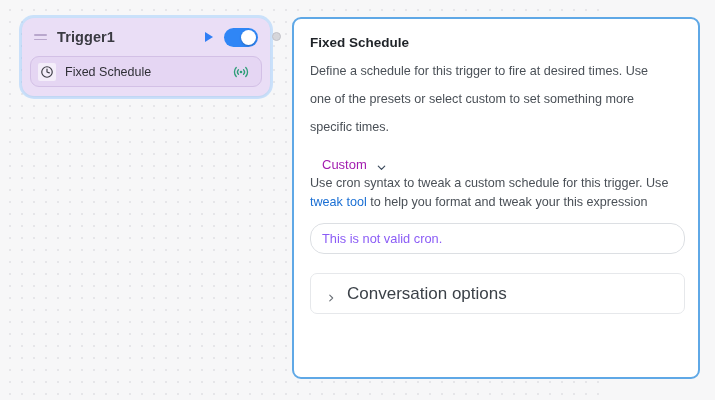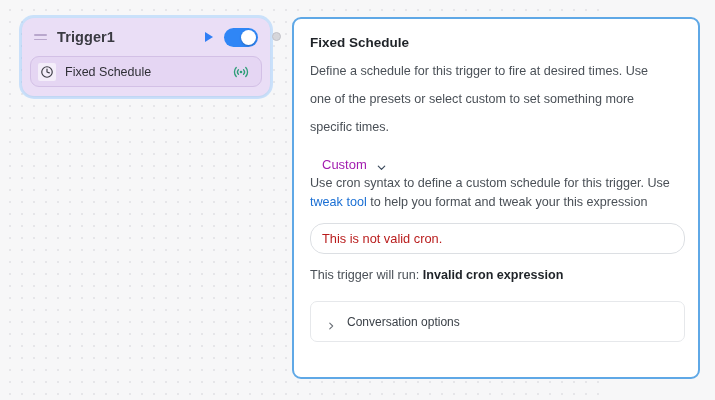--- a/index.html
+++ b/index.html
@@ -221,21 +221,21 @@
     display: block;
     margin-top: 11px;
     width: 375px;
     height: 31px;
     box-sizing: border-box;
     border: 1px solid #dcdfe3;
     border-radius: 14px;
     padding: 0 11px;
     font-family: "Liberation Sans", sans-serif;
     font-size: 12.8px;
-    color: #b91c1c;
+    color: #8b5cf6;
     background: #fff;
     outline: none;
   }
   .run-info {
     font-size: 12.6px;
     color: #4a5057;
     margin: 14px 0 0 0;
   }
   .run-info b { color: #1f2328; font-weight: 700; }
   .accordion {
@@ -251,21 +251,21 @@
     cursor: pointer;
     background: #fff;
   }
   .chevron-right {
     width: 10px;
     height: 10px;
     margin-right: 11px;
     flex: none;
   }
   .accordion-label {
-    font-size: 12px;
+    font-size: 17px;
     color: #3b4148;
   }
 </style>
 </head>
 <body>
 
 <div id="canvas">
 
   <div id="trigger-node">
 
@@ -314,25 +314,24 @@
     <div class="preset-select">
       <span class="value">Custom</span>
       <span class="chevron-down">
         <svg width="11" height="11" viewBox="0 0 24 24" fill="none" stroke="#3b4a5c" stroke-width="2.6" stroke-linecap="round" stroke-linejoin="round">
           <polyline points="5 9 12 16 19 9"></polyline>
         </svg>
       </span>
     </div>
 
 
-    <p class="field-help"><span>Use cron syntax to define a custom schedule for this trigger. Use </span><a class="link">tweak tool</a><span> to help you format and tweak your this expression</span></p>
+    <p class="field-help"><span>Use cron syntax to tweak a custom schedule for this trigger. Use </span><a class="link">tweak tool</a><span> to help you format and tweak your this expression</span></p>
 
     <input class="cron-input" type="text" value="This is not valid cron." style="">
 
-    <p class="run-info"><span>This trigger will run: </span><b>Invalid cron expression</b></p>
 
     <div class="accordion">
       <span class="chevron-right">
         <svg width="10" height="10" viewBox="0 0 24 24" fill="none" stroke="#6b7077" stroke-width="2.6" stroke-linecap="round" stroke-linejoin="round">
           <polyline points="9 5 16 12 9 19"></polyline>
         </svg>
       </span>
       <span class="accordion-label">Conversation options</span>
     </div>
 

